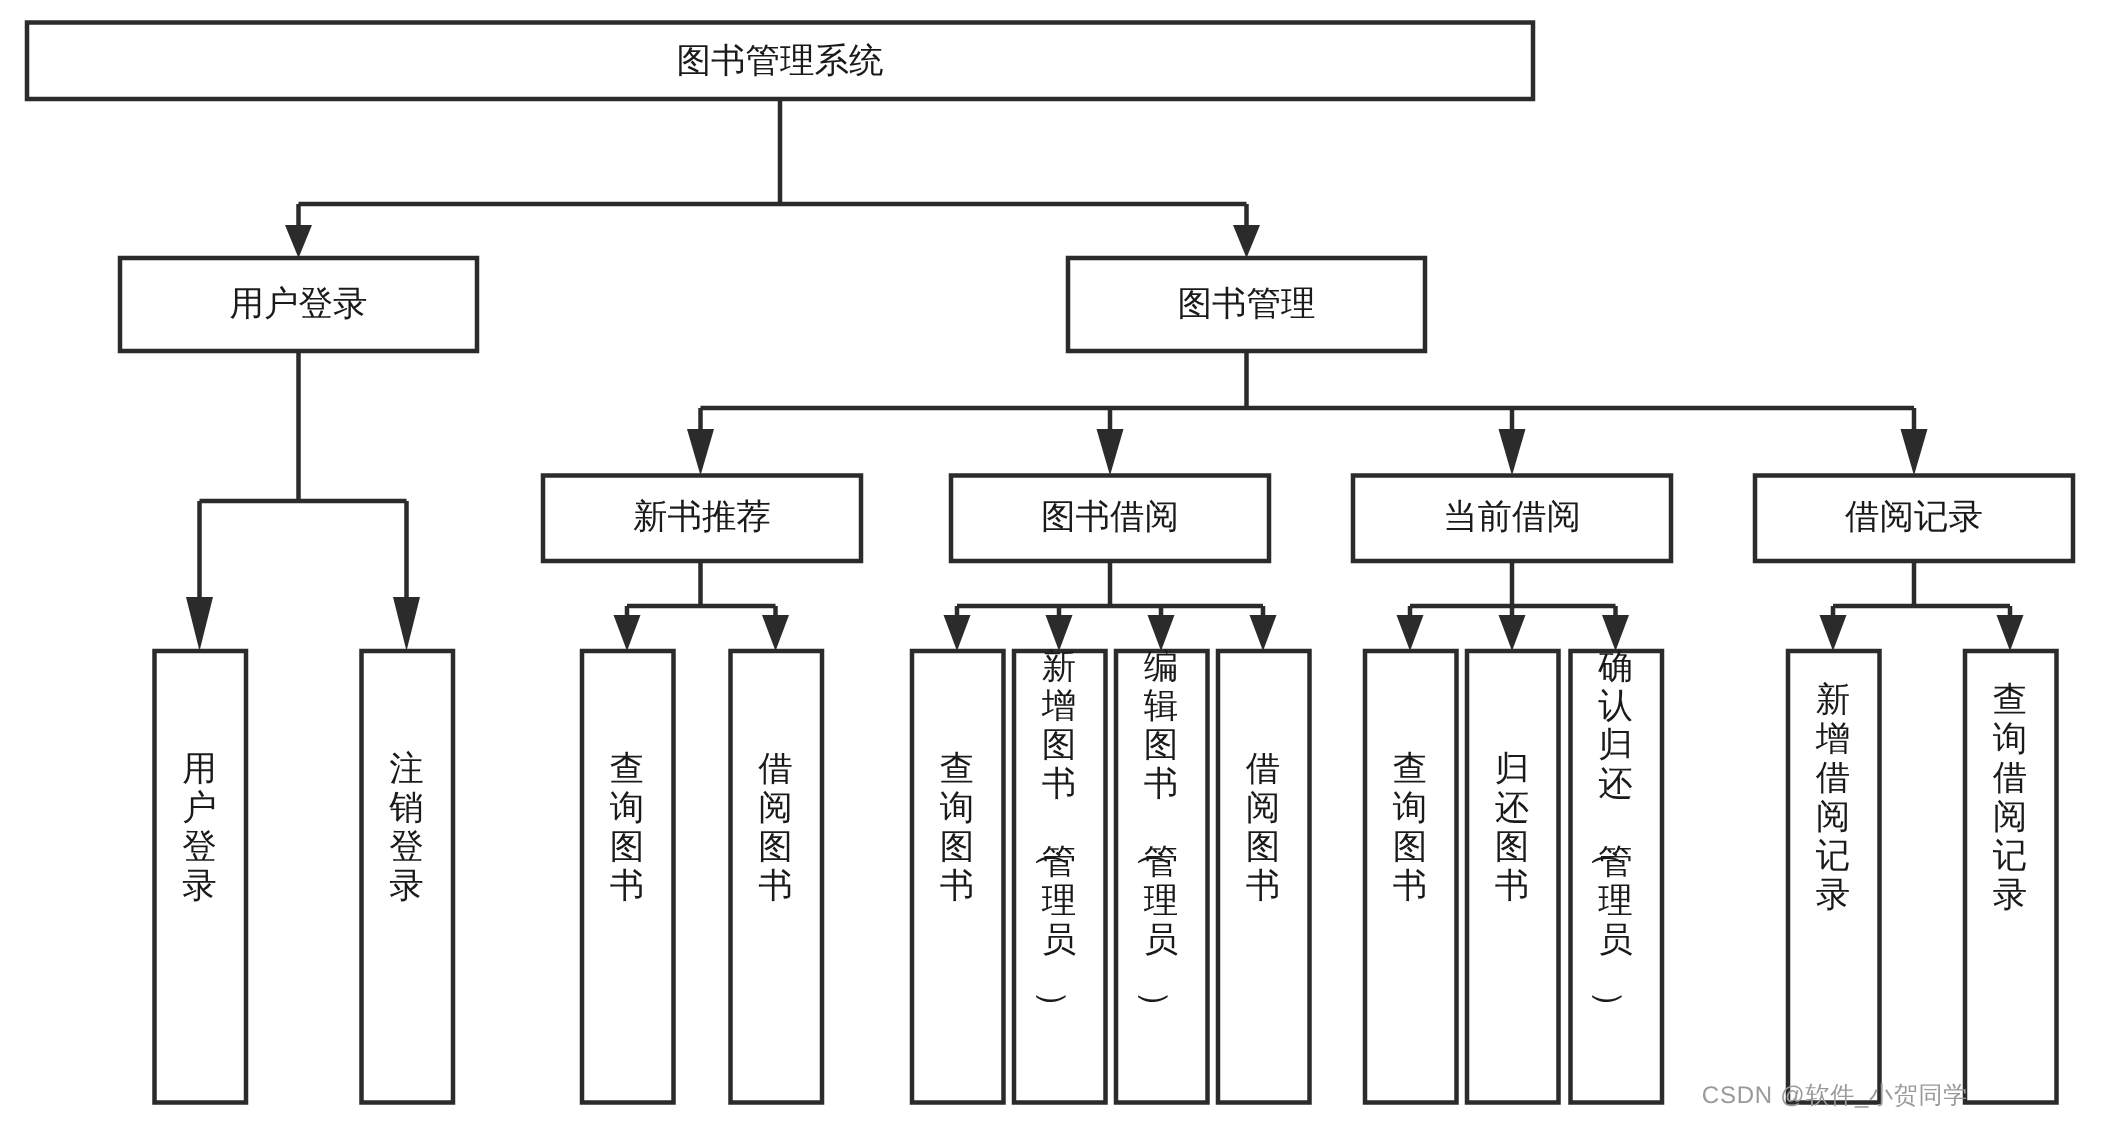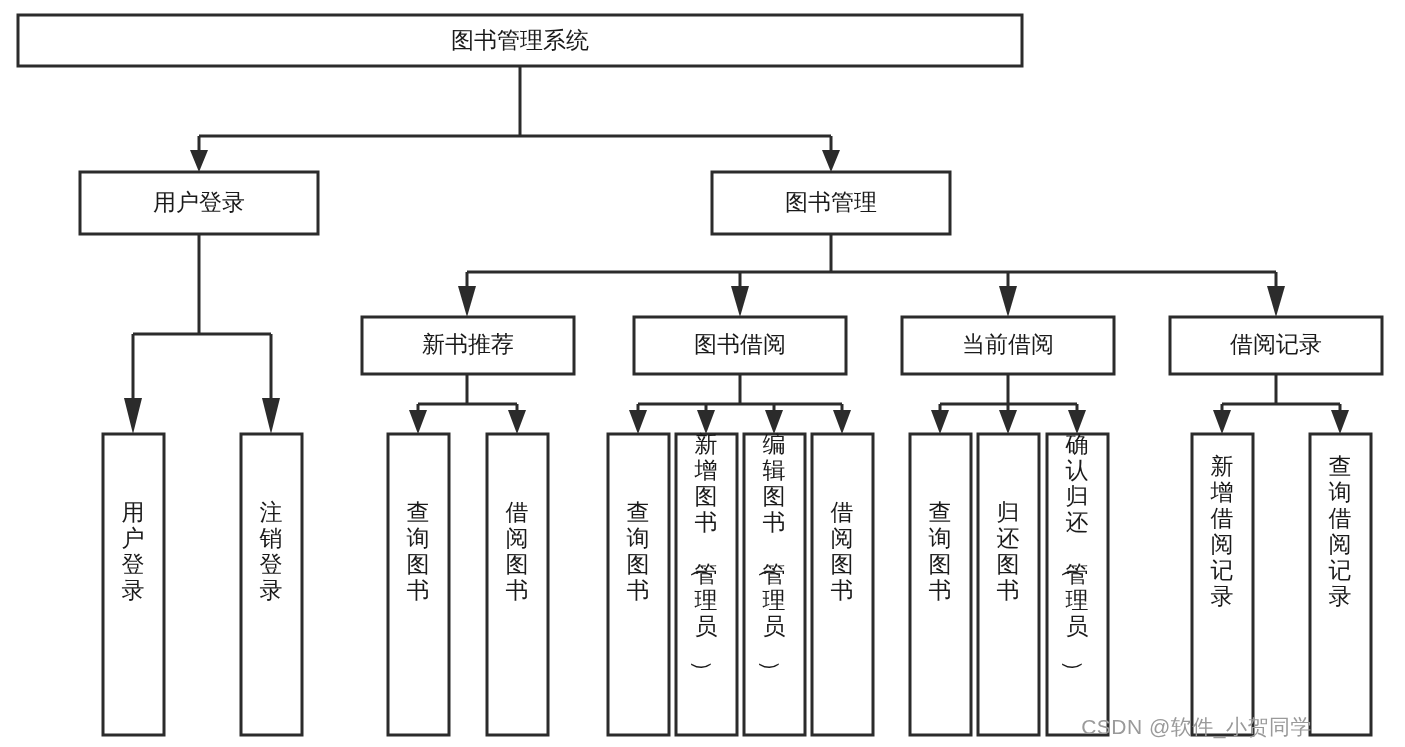--- a/index.html
+++ b/index.html
@@ -55,21 +55,21 @@
     font-size: 23px;
     fill: #1a1a1a;
     text-anchor: middle;
     white-space: pre;
   }
   .watermark {
     position: absolute;
     right: 8px;
     bottom: 6px;
     font-family: "Liberation Sans", "DejaVu Sans", sans-serif;
-    font-size: 21px;
+    font-size: 16px;
     color: #9a9a9a;
     letter-spacing: 0.5px;
     user-select: none;
     pointer-events: none;
   }
 </style>
 </head>
 <body>
 
 <div id="diagram-root">

